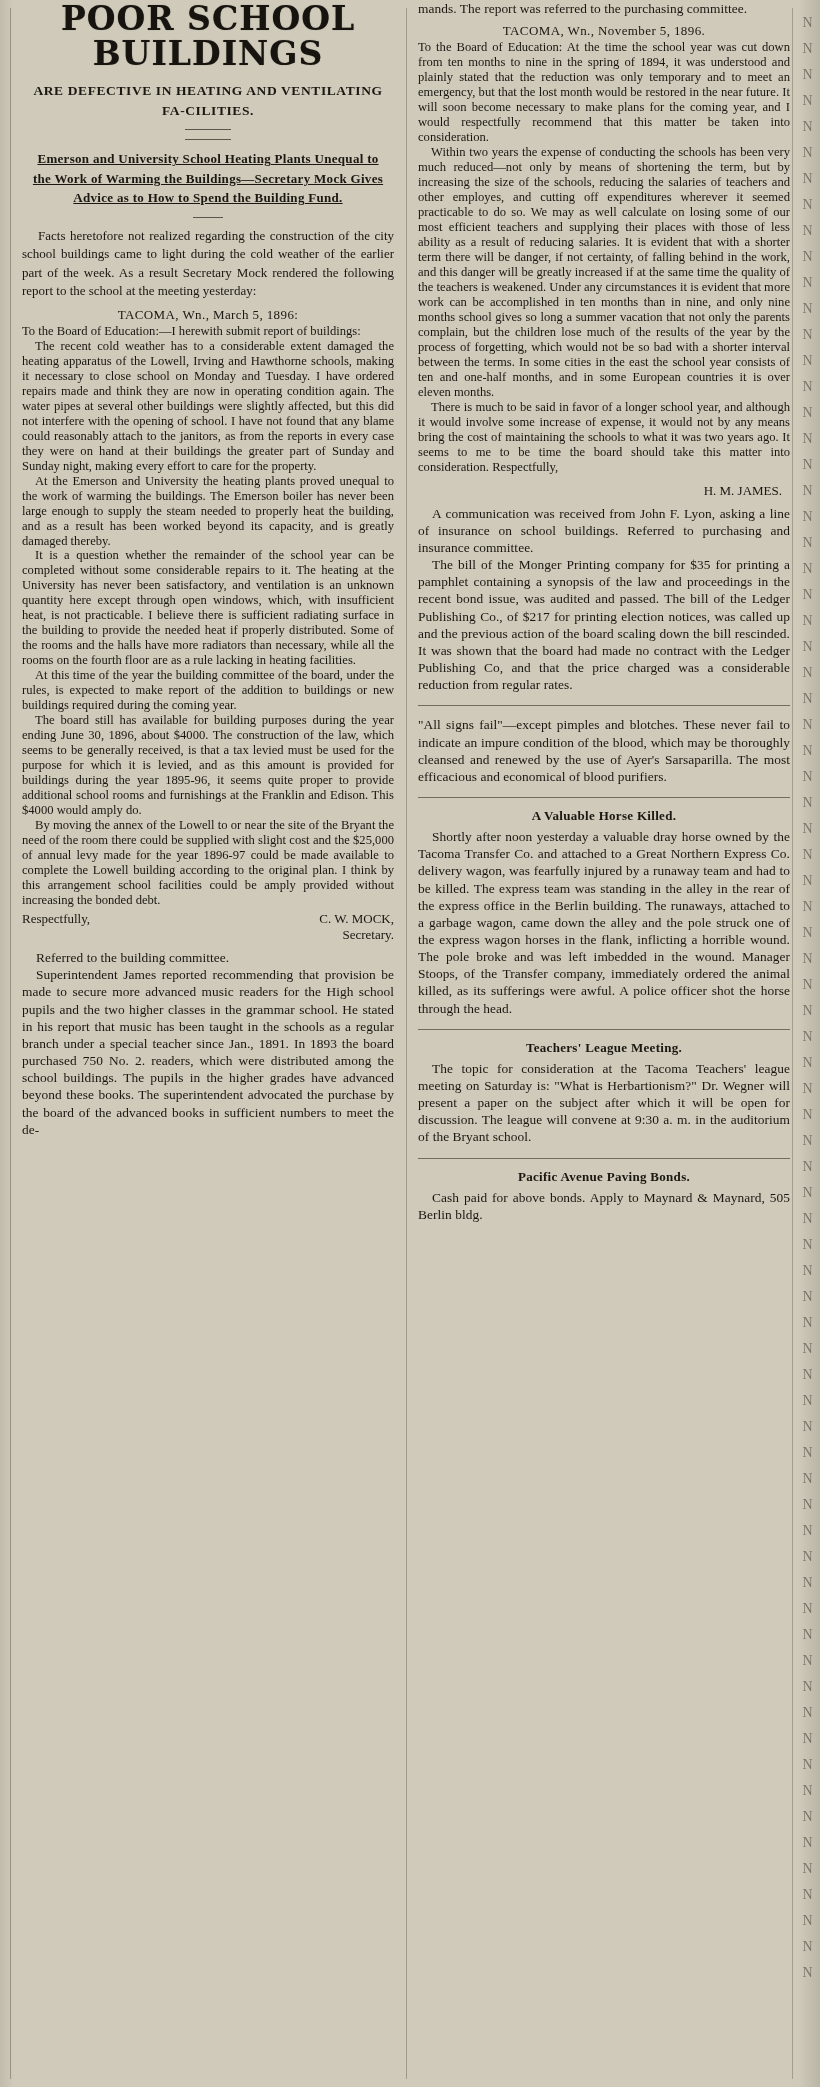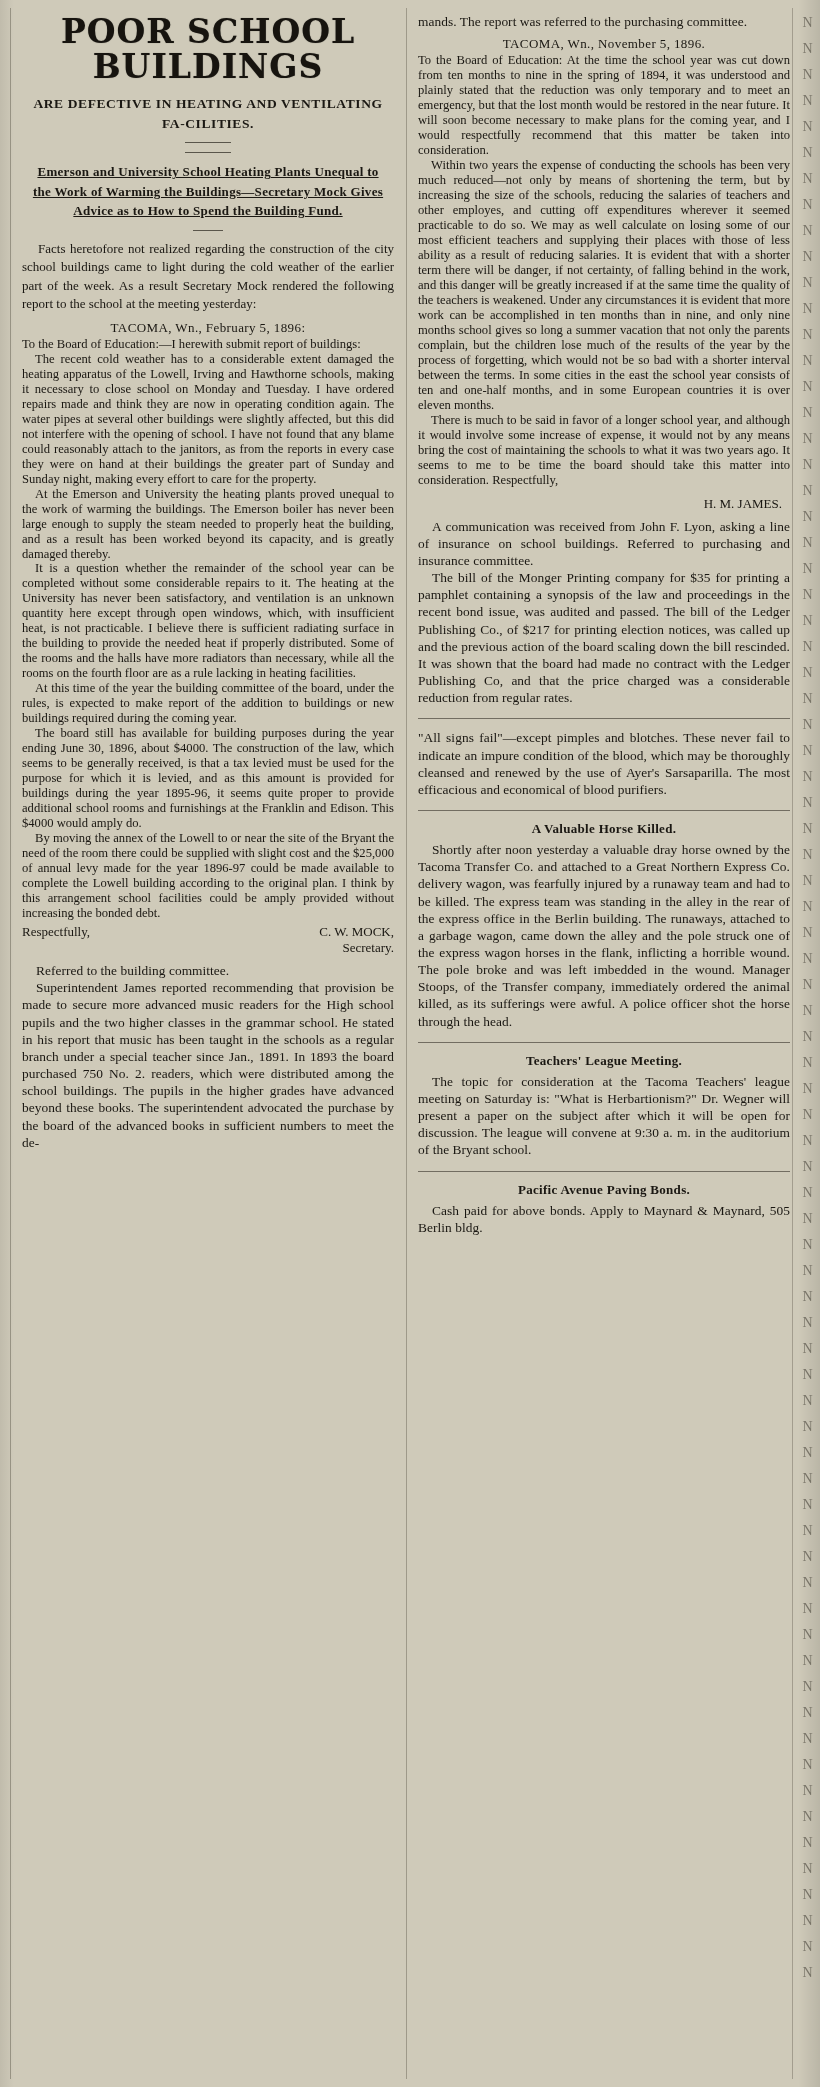--- a/index.html
+++ b/index.html
@@ -57,21 +57,21 @@
     overflow: hidden;
     font-size: 14px;
     line-height: 26px;
     color: #3a362d;
     opacity: .55;
     text-align: center;
     letter-spacing: -1px;
   }
   .col {
     position: absolute;
-    top: 13px;
+    top: 0;
     width: 372px;
     height: 2055px;
     overflow: hidden;
   }
   .col-left { left: 22px; }
   .col-right { left: 418px; }
 
   .masthead {
     font-family: "DejaVu Serif", serif;
     font-weight: bold;
@@ -180,21 +180,21 @@
 
   <div class="col col-left">
     <div class="masthead">POOR SCHOOL BUILDINGS</div>
     <div class="deck">ARE DEFECTIVE IN HEATING AND VENTILATING FA-CILITIES.</div>
     <div class="hr"></div>
     <div class="hr"></div>
     <div class="deck sub3">Emerson and University School Heating Plants Unequal to the Work of Warming the Buildings—Secretary Mock Gives Advice as to How to Spend the Building Fund.</div>
     <div class="hr short"></div>
 
     <p class="lead">Facts heretofore not realized regarding the construction of the city school buildings came to light during the cold weather of the earlier part of the week. As a result Secretary Mock rendered the following report to the school at the meeting yesterday:</p>
-    <div class="datum">TACOMA, Wn., February 5, 1896:</div>
+    <div class="datum">TACOMA, Wn., March 5, 1896:</div>
 
     <p class="small noind">To the Board of Education:—I herewith submit report of buildings:</p>
     <p class="small">The recent cold weather has to a considerable extent damaged the heating apparatus of the Lowell, Irving and Hawthorne schools, making it necessary to close school on Monday and Tuesday. I have ordered repairs made and think they are now in operating condition again. The water pipes at several other buildings were slightly affected, but this did not interfere with the opening of school. I have not found that any blame could reasonably attach to the janitors, as from the reports in every case they were on hand at their buildings the greater part of Sunday and Sunday night, making every effort to care for the property.</p>
     <p class="small">At the Emerson and University the heating plants proved unequal to the work of warming the buildings. The Emerson boiler has never been large enough to supply the steam needed to properly heat the building, and as a result has been worked beyond its capacity, and is greatly damaged thereby.</p>
     <p class="small">It is a question whether the remainder of the school year can be completed without some considerable repairs to it. The heating at the University has never been satisfactory, and ventilation is an unknown quantity here except through open windows, which, with insufficient heat, is not practicable. I believe there is sufficient radiating surface in the building to provide the needed heat if properly distributed. Some of the rooms and the halls have more radiators than necessary, while all the rooms on the fourth floor are as a rule lacking in heating facilities.</p>
     <p class="small">At this time of the year the building committee of the board, under the rules, is expected to make report of the addition to buildings or new buildings required during the coming year.</p>
     <p class="small">The board still has available for building purposes during the year ending June 30, 1896, about $4000. The construction of the law, which seems to be generally received, is that a tax levied must be used for the purpose for which it is levied, and as this amount is provided for buildings during the year 1895-96, it seems quite proper to provide additional school rooms and furnishings at the Franklin and Edison. This $4000 would amply do.</p>
     <p class="small">By moving the annex of the Lowell to or near the site of the Bryant the need of the room there could be supplied with slight cost and the $25,000 of annual levy made for the year 1896-97 could be made available to complete the Lowell building according to the original plan. I think by this arrangement school facilities could be amply provided without increasing the bonded debt.</p>
 
     <div class="sign-row">

